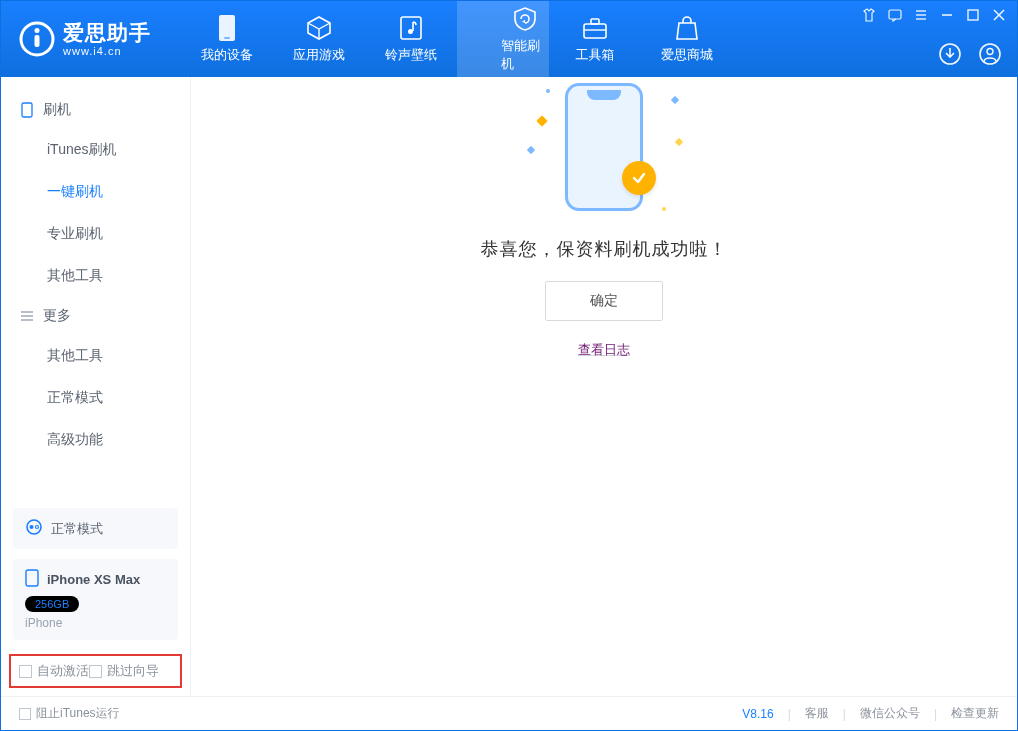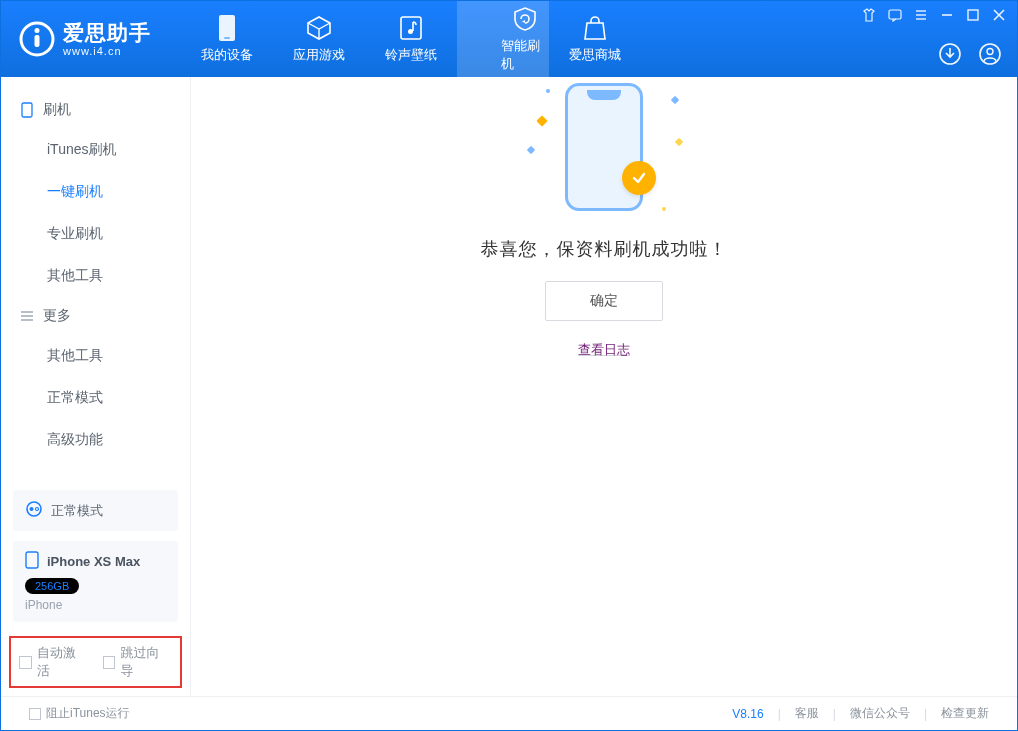--- a/index.html
+++ b/index.html
@@ -24,40 +24,40 @@
 .side-head { display: flex; align-items: center; gap: 8px; padding: 10px 18px; color: #5b6470; font-size: 14px; }
 .side-head .hdico { width: 16px; display: flex; justify-content: center; }
 .side-item { padding: 12px 18px 12px 46px; font-size: 14px; color: #5b6470; cursor: pointer; }
 .side-item.active { color: #1a7fff; }
 .sidebar-spacer { flex: 1; }
 .dev-card { margin: 0 12px 10px; background: #f6f8fb; border-radius: 4px; padding: 10px 12px; display: flex; align-items: center; gap: 8px; color: #5b6470; font-size: 13px; }
 .dev-card2 { margin: 0 12px 10px; background: #f6f8fb; border-radius: 4px; padding: 10px 12px; color: #4a5360; font-size: 13px; }
 .dev-card2 .dname { font-weight: 600; }
 .dev-card2 .pill { display: inline-block; margin-top: 6px; background: #000000; color: #1a7fff; border-radius: 10px; padding: 2px 10px; font-size: 11px; }
 .dev-card2 .dtype { margin-top: 4px; color: #9aa3af; font-size: 12px; }
-.opt-row { margin: 4px 8px 8px; border: 2px solid #e53935; padding: 6px 8px; display: flex; gap: 14px; align-items: flex-end; }
+.opt-row { margin: 4px 8px 8px; border: 2px solid #e53935; padding: 6px 8px; display: flex; align-items: flex-end; }
 .chk { display: flex; align-items: center; gap: 5px; color: #8a929c; font-size: 13px; }
 .chk .box { width: 13px; height: 13px; border: 1px solid #bfc6cf; background: #fff; }
 .main { flex: 1; display: flex; flex-direction: column; align-items: center; gap: 20px; }
 .illust { position: relative; width: 160px; height: 140px; display: flex; align-items: center; justify-content: center; }
 .phone { width: 78px; height: 128px; border: 3px solid #7db9ff; border-radius: 14px; background: #eaf4ff; position: relative; }
 .phone::before { content: ""; position: absolute; top: 4px; left: 50%; transform: translateX(-50%); width: 34px; height: 10px; background: #7db9ff; border-radius: 0 0 8px 8px; }
 .badge { position: absolute; right: 28px; bottom: 22px; width: 34px; height: 34px; background: #ffb300; border-radius: 50%; display: flex; align-items: center; justify-content: center; box-shadow: 0 2px 4px rgba(0,0,0,.1); }
 .spark { position: absolute; width: 6px; height: 6px; background: #7db9ff; transform: rotate(45deg); border-radius: 1px; }
 .sk1 { left: 14px; top: 40px; width: 8px; height: 8px; background: #ffb300; }
 .sk2 { left: 4px; top: 70px; }
 .sk3 { right: 6px; top: 20px; }
 .sk4 { right: 2px; top: 62px; background: #ffd54f; }
 .dot { position: absolute; width: 4px; height: 4px; border-radius: 50%; }
 .d1 { left: 22px; top: 12px; background: #7db9ff; }
 .d2 { right: 18px; bottom: 6px; background: #ffd54f; }
 .msg { font-size: 18px; color: #333; letter-spacing: 1px; }
 .okbtn { border: 1px solid #d7dbe0; background: #fff; padding: 10px 44px; font-size: 14px; color: #555; cursor: pointer; border-radius: 2px; }
 .loglink { color: #701a75; font-size: 13px; cursor: pointer; text-decoration: underline; text-decoration-color: #cfd4da; }
-.footer { height: 34px; border-top: 1px solid #eef0f3; display: flex; align-items: center; padding: 0 28px; font-size: 12px; color: #8a929c; gap: 14px; }
+.footer { height: 34px; border-top: 1px solid #eef0f3; display: flex; align-items: center; padding: 0 18px; font-size: 12px; color: #8a929c; gap: 14px; }
 .footer .fchk { display: flex; align-items: center; gap: 5px; }
 .footer .fchk .box { width: 12px; height: 12px; border: 1px solid #bfc6cf; }
 .footer-spacer { flex: 1; }
 .ver { color: #1a7fff; }
 .flink { cursor: pointer; }
 .sep { color: #d7dbe0; }
 </style>
 </head>
 <body>
 
@@ -108,20 +108,30 @@
       </div>
       <div class="nav-item active">
         <span class="nav-ico">
             <svg width="26" height="26">
               <path d="M13 2 L23 6 V13 C23 19 18 23 13 24 C8 23 3 19 3 13 V6 Z" fill="none" stroke="#fff" stroke-width="1.6"></path>
               <path d="M9 13 A4 4 0 1 1 13 17" fill="none" stroke="#fff" stroke-width="1.6"></path>
               <polygon points="13,17 13,14 10,15.5" fill="#fff"></polygon>
             </svg>
           </span>
         <span>智能刷机</span>
+      </div>
+      <div class="nav-item">
+        <span class="nav-ico">
+            <svg width="26" height="24">
+              <rect x="2" y="8" width="22" height="14" rx="2" fill="none" stroke="#fff" stroke-width="1.6"></rect>
+              <rect x="9" y="3" width="8" height="5" rx="1" fill="none" stroke="#fff" stroke-width="1.6"></rect>
+              <line x1="2" y1="14" x2="24" y2="14" stroke="#fff" stroke-width="1.4"></line>
+            </svg>
+          </span>
+        <span>工具箱</span>
       </div>
       <div class="nav-item">
         <span class="nav-ico">
             <svg width="24" height="26">
               <path d="M4 8 H20 L22 24 H2 Z" fill="none" stroke="#fff" stroke-width="1.6"></path>
               <path d="M8 8 V6 a4 4 0 0 1 8 0 V8" fill="none" stroke="#fff" stroke-width="1.6"></path>
             </svg>
           </span>
         <span>爱思商城</span>
       </div>

